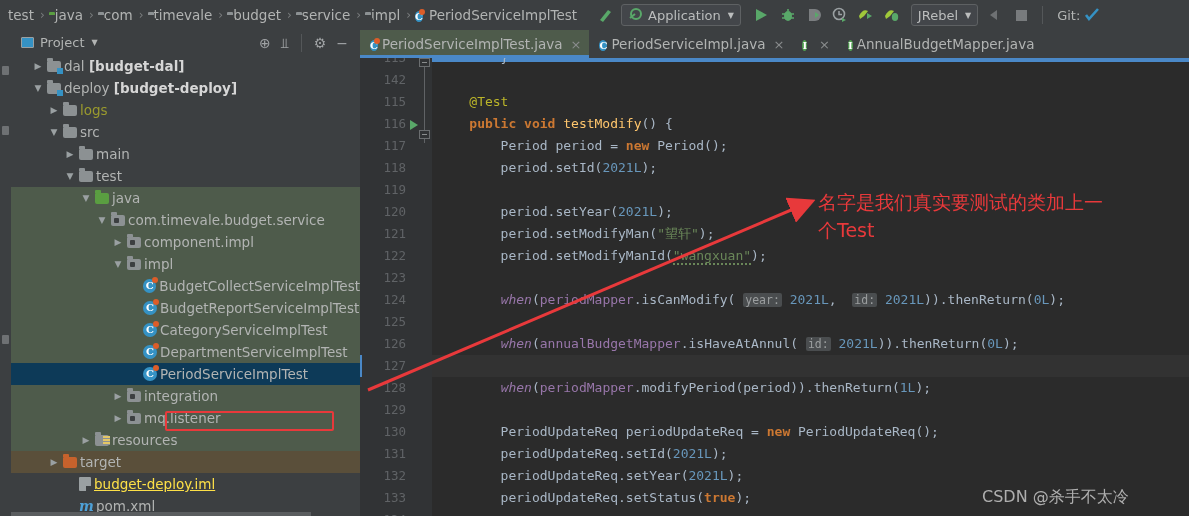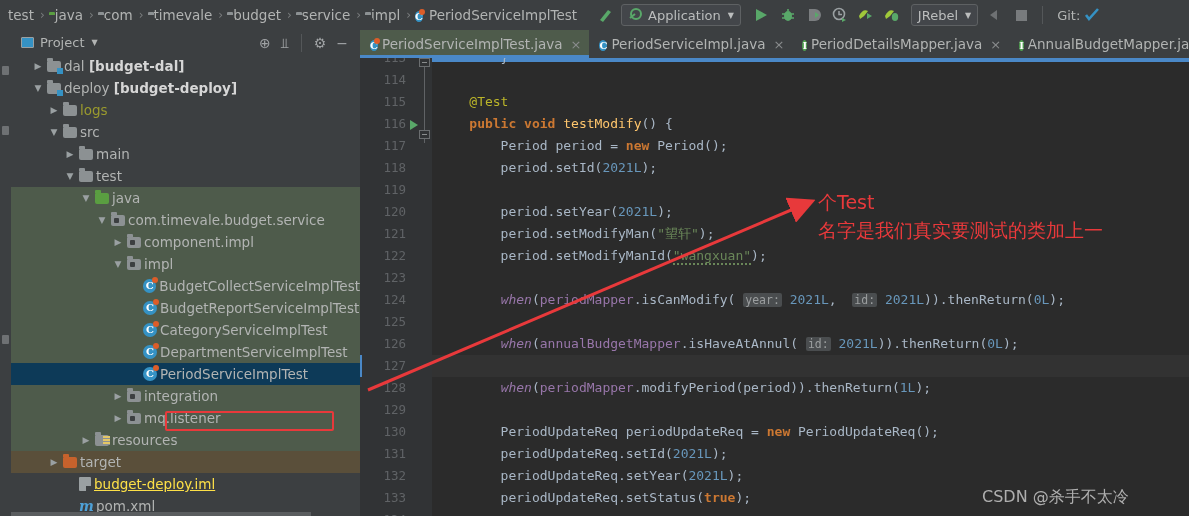--- a/index.html
+++ b/index.html
@@ -389,34 +389,33 @@
           <span>PeriodServiceImplTest.java</span>
           <span class="x">×</span>
         </div>
         <div class="tab">
           <span class="ic"><span class="cls-ic">C</span></span>
           <span>PeriodServiceImpl.java</span>
           <span class="x">×</span>
         </div>
         <div class="tab">
           <span class="ic"><span class="cls-ic iface">I</span></span>
-          <span>PeriodDetailsMapper.java</span>
           <span class="x">×</span>
         </div>
         <div class="tab">
           <span class="ic"><span class="cls-ic iface">I</span></span>
           <span>AnnualBudgetMapper.java</span>
         </div>
       </div>
     <div class="code" id="code">
       <div class="gutterbg"></div>
       <div class="foldbg"></div>
       <div class="tabstrip-top"></div>
     <div class="cline" style="position: absolute; left: 0px; right: 0px; top: -11px;"><span class="ln">113</span><span class="src">        }</span></div>
-        <div class="cline" style="position: absolute; left: 0px; right: 0px; top: 11px;"><span class="ln">114</span><span class="src"></span></div>
+        <div class="cline" style="position: absolute; left: 0px; right: 0px; top: 11px;"><span class="ln">142</span><span class="src"></span></div>
         <div class="cline" style="position: absolute; left: 0px; right: 0px; top: 33px;"><span class="ln">115</span><span class="src"><span class="an">    @Test</span></span></div>
         <div class="cline" style="position: absolute; left: 0px; right: 0px; top: 55px;"><span class="ln">116</span><span class="runmark"></span><span class="src">    <span class="k">public void </span><span class="m">testModify</span>() {</span></div>
         <div class="cline" style="position: absolute; left: 0px; right: 0px; top: 77px;"><span class="ln">117</span><span class="src">        Period period = <span class="k">new </span>Period();</span></div>
         <div class="cline" style="position: absolute; left: 0px; right: 0px; top: 99px;"><span class="ln">118</span><span class="src">        period.setId(<span class="n">2021L</span>);</span></div>
         <div class="cline" style="position: absolute; left: 0px; right: 0px; top: 121px;"><span class="ln">119</span></div>
         <div class="cline" style="position: absolute; left: 0px; right: 0px; top: 143px;"><span class="ln">120</span><span class="src">        period.setYear(<span class="n">2021L</span>);</span></div>
         <div class="cline" style="position: absolute; left: 0px; right: 0px; top: 165px;"><span class="ln">121</span><span class="src">        period.setModifyMan(<span class="s">"望轩"</span>);</span></div>
         <div class="cline" style="position: absolute; left: 0px; right: 0px; top: 187px;"><span class="ln">122</span><span class="src">        period.setModifyManId(<span class="s warn">"wangxuan"</span>);</span></div>
         <div class="cline" style="position: absolute; left: 0px; right: 0px; top: 209px;"><span class="ln">123</span><span class="src"></span></div>
         <div class="cline" style="position: absolute; left: 0px; right: 0px; top: 231px;"><span class="ln">124</span><span class="src">        <span class="st">when</span>(<span class="fi">periodMapper</span>.isCanModify( <span class="hint">year:</span> <span class="n">2021L</span>,  <span class="hint">id:</span> <span class="n">2021L</span>)).thenReturn(<span class="n">0L</span>);</span></div>
@@ -441,18 +440,18 @@
   <svg class="anno" style="left:360px; top:190px; width:470px; height:220px; pointer-events:none;">
     <defs>
       <marker id="ah" markerWidth="9" markerHeight="9" refX="7" refY="4.5" orient="auto">
         <path d="M0,0 L9,4.5 L0,9 z" fill="#e8393b"></path>
       </marker>
     </defs>
     <line x1="8" y1="200" x2="450" y2="12" stroke="#e8393b" stroke-width="3" marker-end="url(#ah)"></line>
   </svg>
 
   <div class="anno" style="left:818px; top:188px; width:360px;">
+    <div>名字是我们真实要测试的类加上一</div>
     <div>个Test</div>
-    <div>名字是我们真实要测试的类加上一</div>
   </div>
 
   <div class="csdn" style="left:982px; top:487px;">CSDN @杀手不太冷</div>
 </div>
 
 </body></html>

